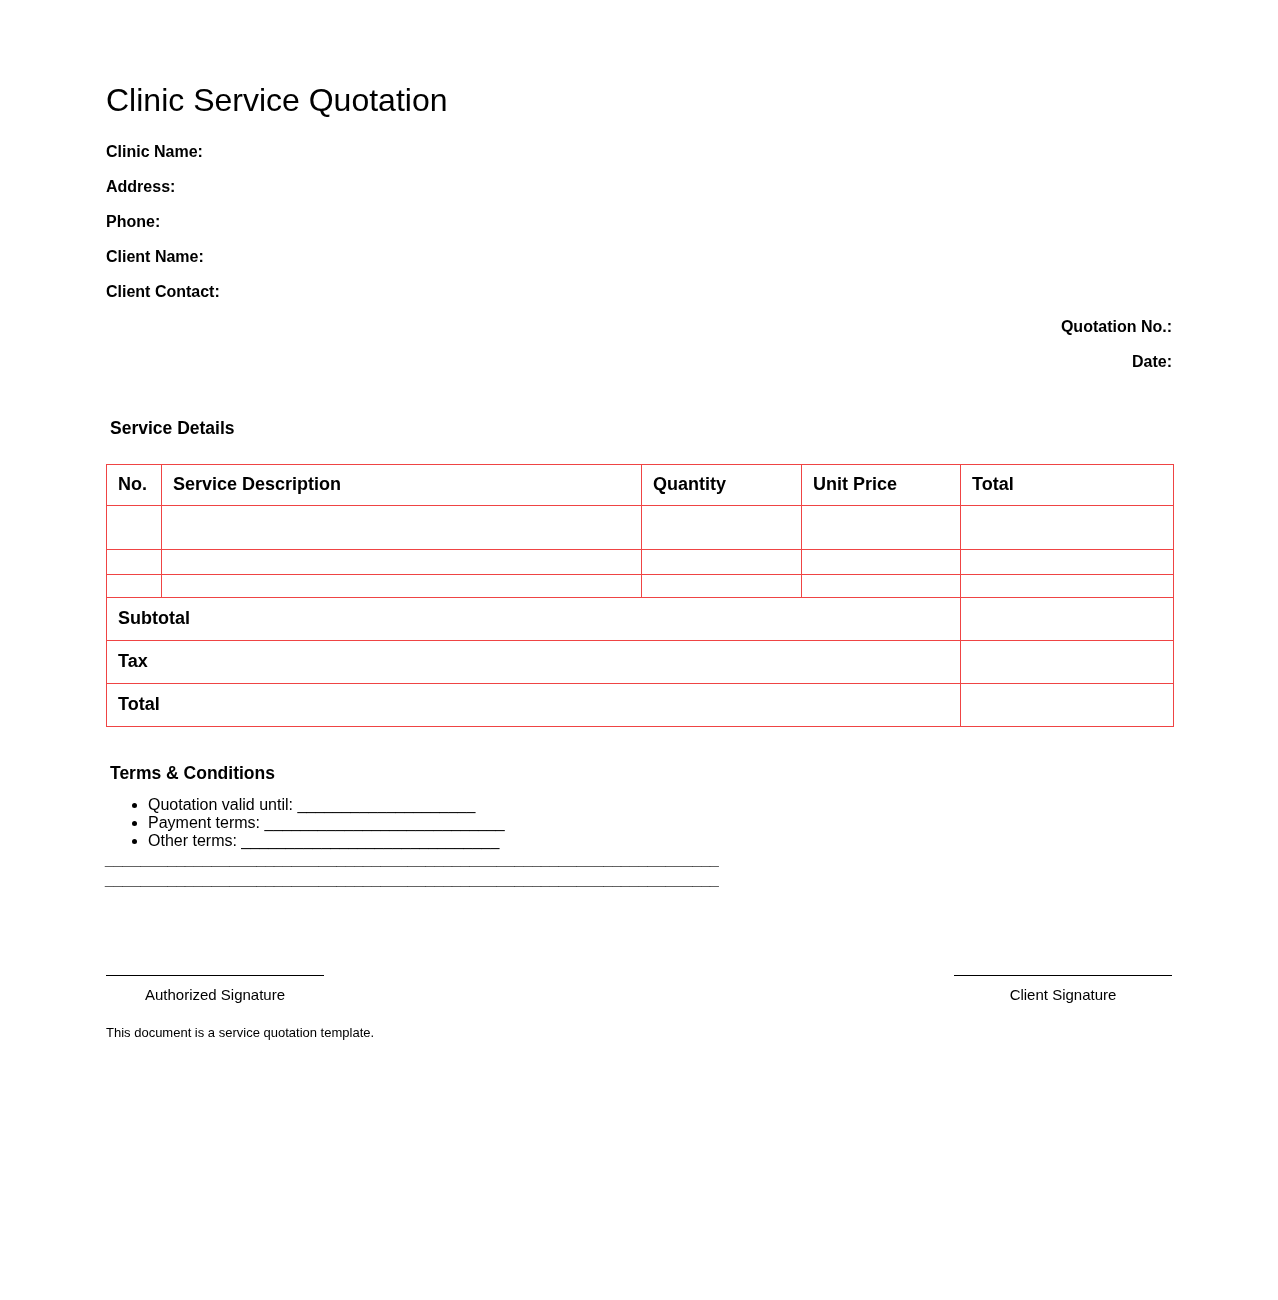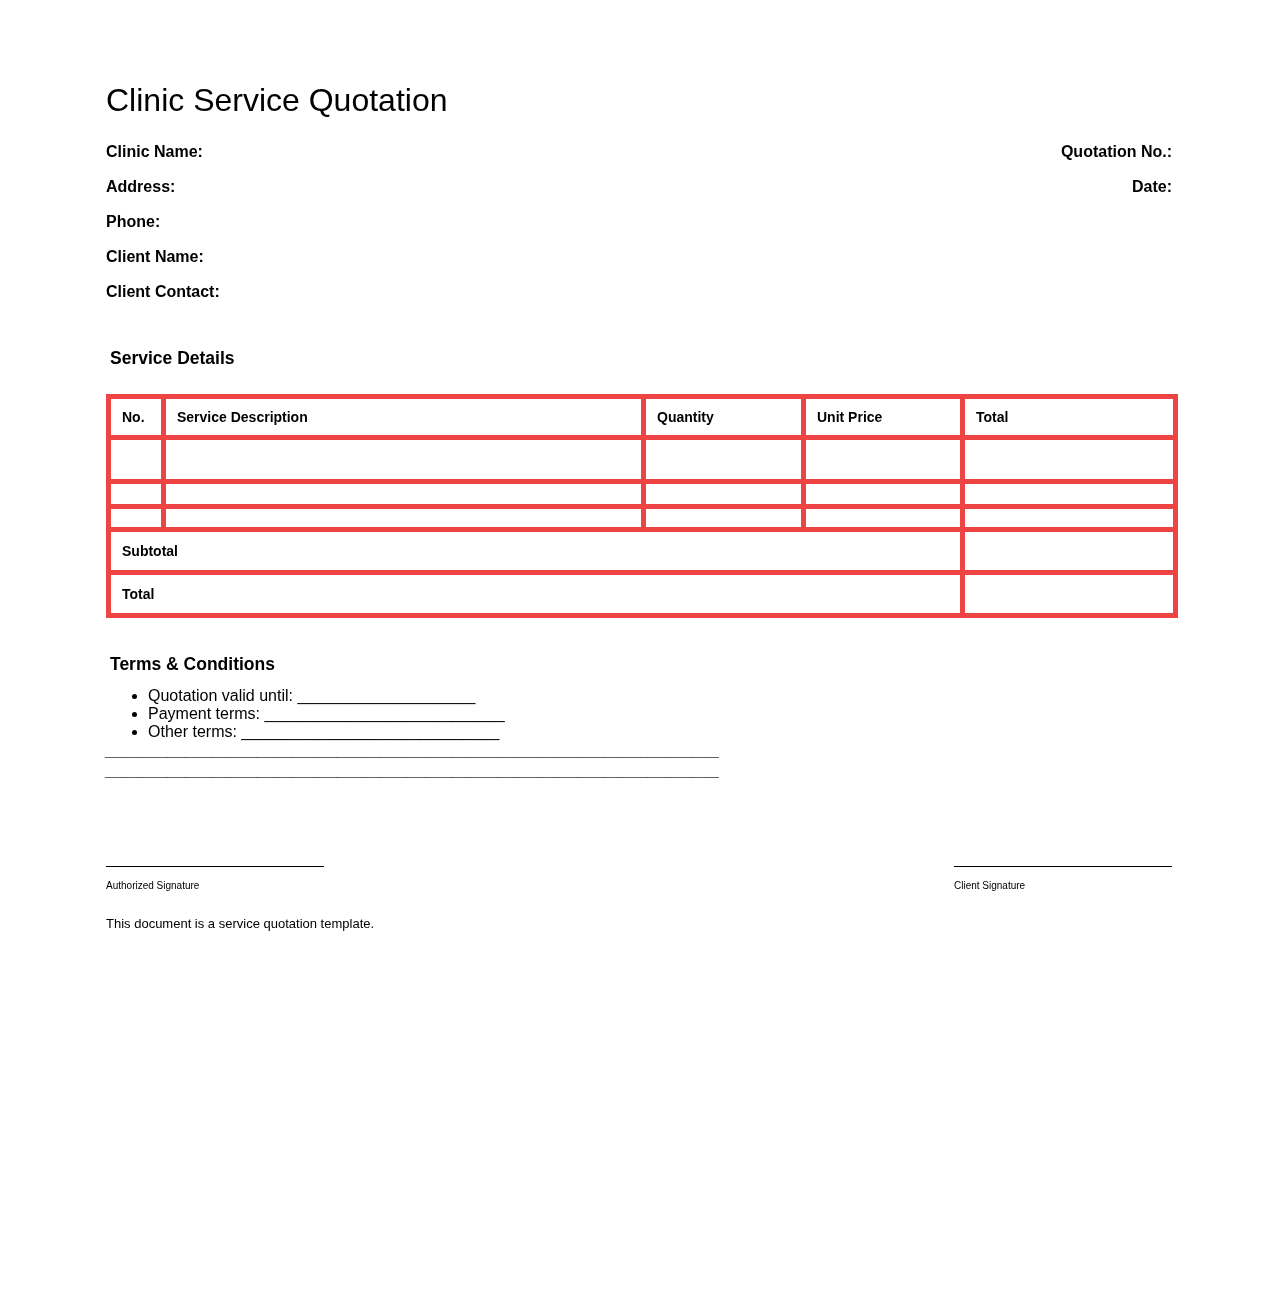--- a/index.html
+++ b/index.html
@@ -26,20 +26,21 @@
     font-weight: normal;
     line-height: 1.15;
     margin: 0;
     padding-top: 82px;
   }
   
   .fields {
     display: flex;
     justify-content: space-between;
     margin-top: 24px;
+    flex-direction: column;
   }
   .fields .col-right { text-align: right; }
   .field {
     margin: 0 0 17px 0;
     font-weight: bold;
     line-height: 18px;
     white-space: pre;
   }
   
   .section-heading {
@@ -51,23 +52,23 @@
   .section-heading.terms-heading { margin-top: 36px; }
   
   table.service-table {
     border-collapse: collapse;
     table-layout: fixed;
     width: 1067px;
     margin-top: 25px;
   }
   table.service-table th,
   table.service-table td {
-    border: 5px solid #ef4444;
+    border: 1px solid #ef4444;
     padding: 0 11px;
-    font-size: 14px;
+    font-size: 18px;
     vertical-align: middle;
     overflow: hidden;
   }
   table.service-table th {
     text-align: left;
     font-weight: bold;
   }
   tr.head-row   { height: 41px; }
   tr.item-row-1 { height: 44px; }
   tr.item-row-2 { height: 25px; }
@@ -105,22 +106,22 @@
     margin-top: 85px;
   }
   .sig {
     width: 218px;
   }
   .sig-line {
     border-top: 1px solid #000000;
     height: 0;
   }
   .sig-label {
-    text-align: left;
-    font-size: 10px;
+    text-align: center;
+    font-size: 15px;
     line-height: 17px;
     margin-top: 10px;
   }
   
   .footer-note {
     margin-top: 22px;
     font-size: 13px;
     line-height: 15px;
   }
 </style>
@@ -182,20 +183,24 @@
         <td></td>
         <td></td>
         <td></td>
         <td></td>
       </tr>
       <tr class="summary-row">
         <td class="summary-label" colspan="4">Subtotal</td>
         <td></td>
       </tr>
       <tr class="summary-row">
+        <td class="summary-label" colspan="4">Tax</td>
+        <td></td>
+      </tr>
+      <tr class="summary-row">
         <td class="summary-label" colspan="4">Total</td>
         <td></td>
       </tr>
     </tbody>
   </table>
 
   <h2 class="section-heading terms-heading">Terms &amp; Conditions</h2>
 
   <ul class="terms-list">
     <li>Quotation valid until: ____________________</li>

